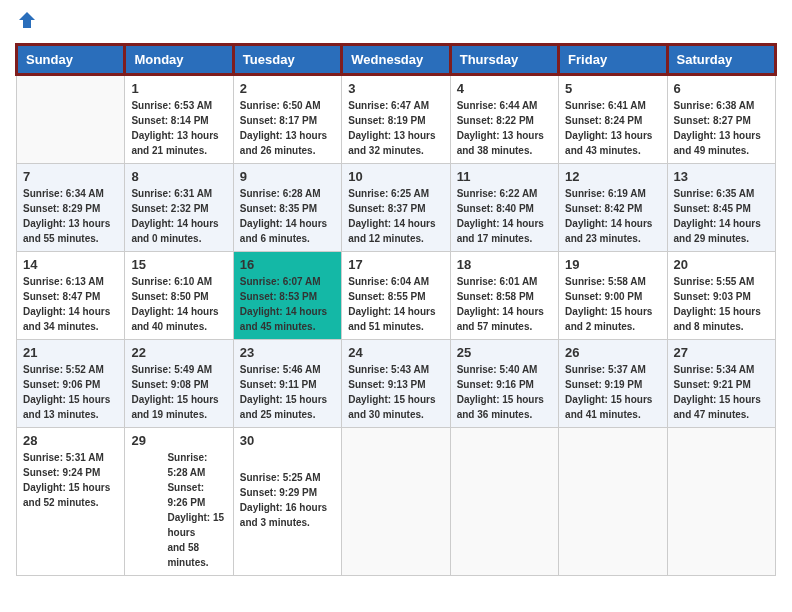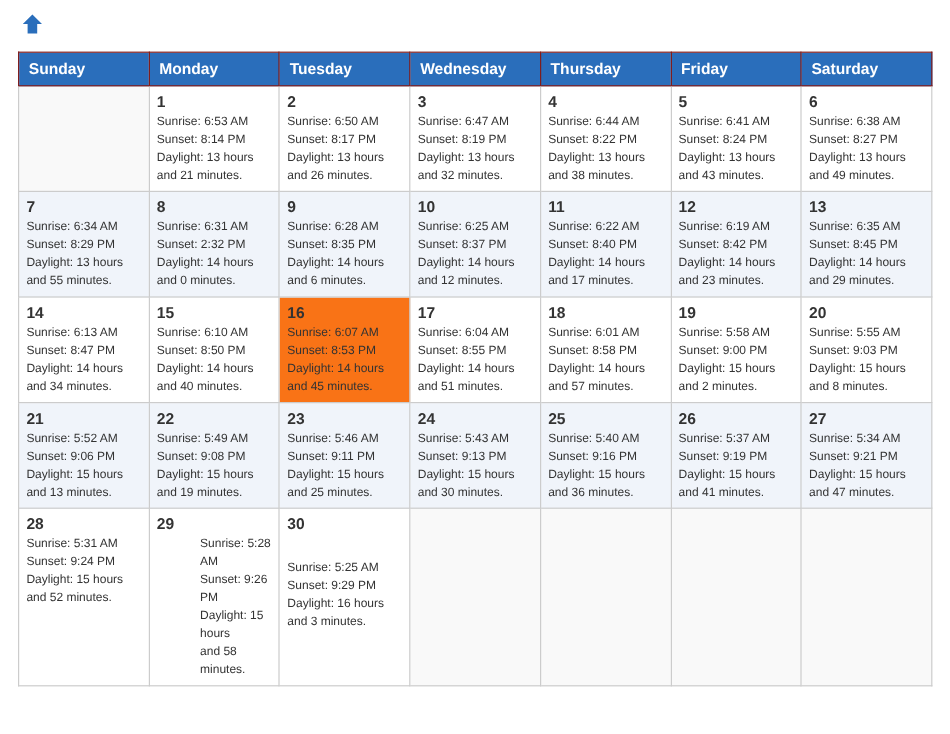--- a/index.html
+++ b/index.html
@@ -53,21 +53,21 @@
       border-collapse: collapse;
       border: 1px solid #ccc;
     }
     .calendar th {
       background-color: #2a6ebb;
       color: white;
       text-align: left;
       padding: 6px 8px;
       font-size: 13px;
       font-weight: bold;
-      border: 1px solid #7f1d1d;
+      border: 3px solid #7f1d1d;
     }
     .calendar td {
       vertical-align: top;
       padding: 5px 6px;
       border: 1px solid #ccc;
       width: 14.28%;
       background: #fff;
     }
     .calendar td.empty {
       background: #f9f9f9;
@@ -75,20 +75,21 @@
     .day-number {
       font-size: 13px;
       font-weight: bold;
       color: #333;
       margin-bottom: 2px;
     }
     .day-info {
       font-size: 10px;
       color: #333;
       line-height: 1.5;
+      font-weight: bold;
     }
     .week-row td {
       background: #fff;
     }
     .week-row:nth-child(odd) td {
       background: #f9f9f9;
     }
   </style>
 </head>
 <body>
@@ -227,21 +228,21 @@
 Daylight: 14 hours
 and 34 minutes.</div>
         </td>
         <td style="background: rgb(255, 255, 255);">
           <div class="day-number">15</div>
           <div class="day-info" style="white-space: pre-line;">Sunrise: 6:10 AM
 Sunset: 8:50 PM
 Daylight: 14 hours
 and 40 minutes.</div>
         </td>
-        <td style="background: #f97316;">
+        <td style="background: #14b8a6;">
           <div class="day-number">16</div>
           <div class="day-info" style="white-space: pre-line;">Sunrise: 6:07 AM
 Sunset: 8:53 PM
 Daylight: 14 hours
 and 45 minutes.</div>
         </td>
         <td style="background: rgb(255, 255, 255);">
           <div class="day-number">17</div>
           <div class="day-info" style="white-space: pre-line;">Sunrise: 6:04 AM
 Sunset: 8:55 PM

